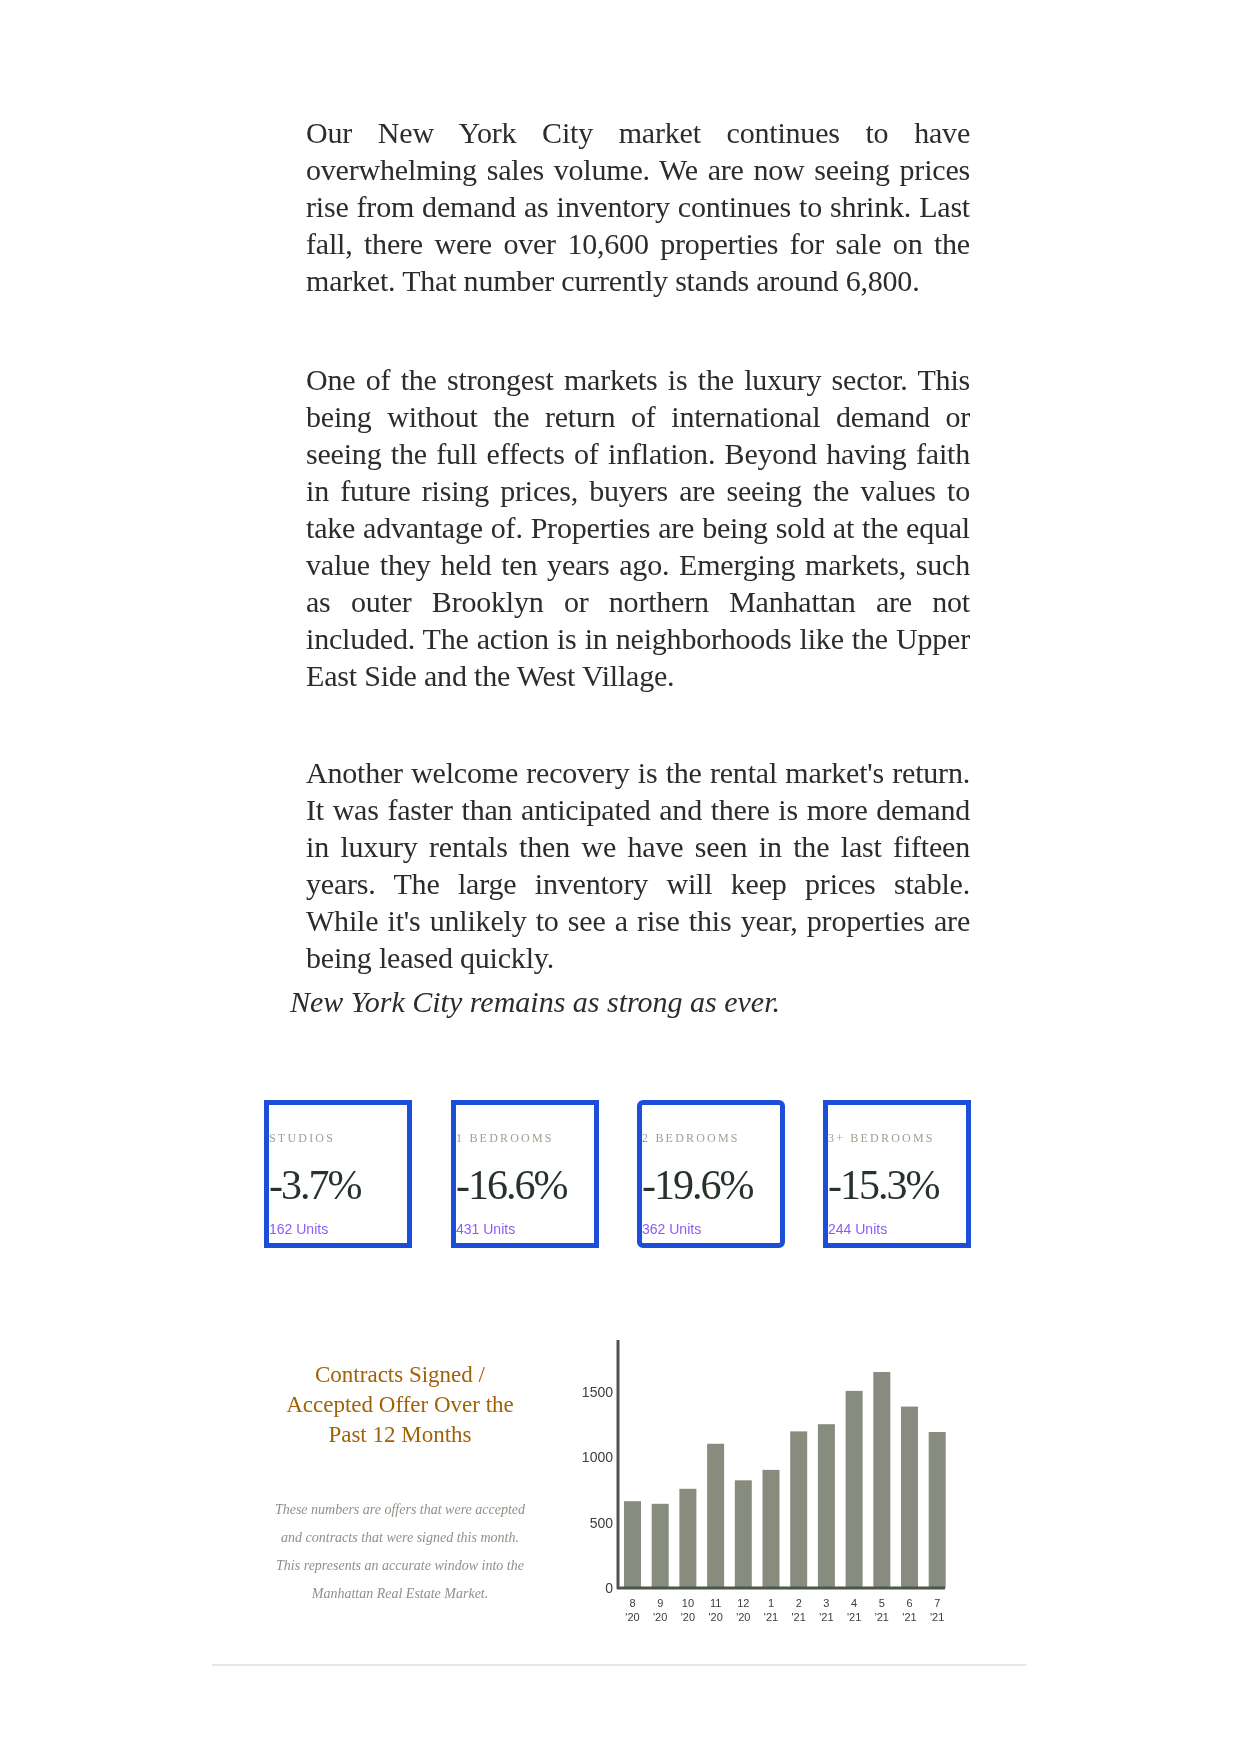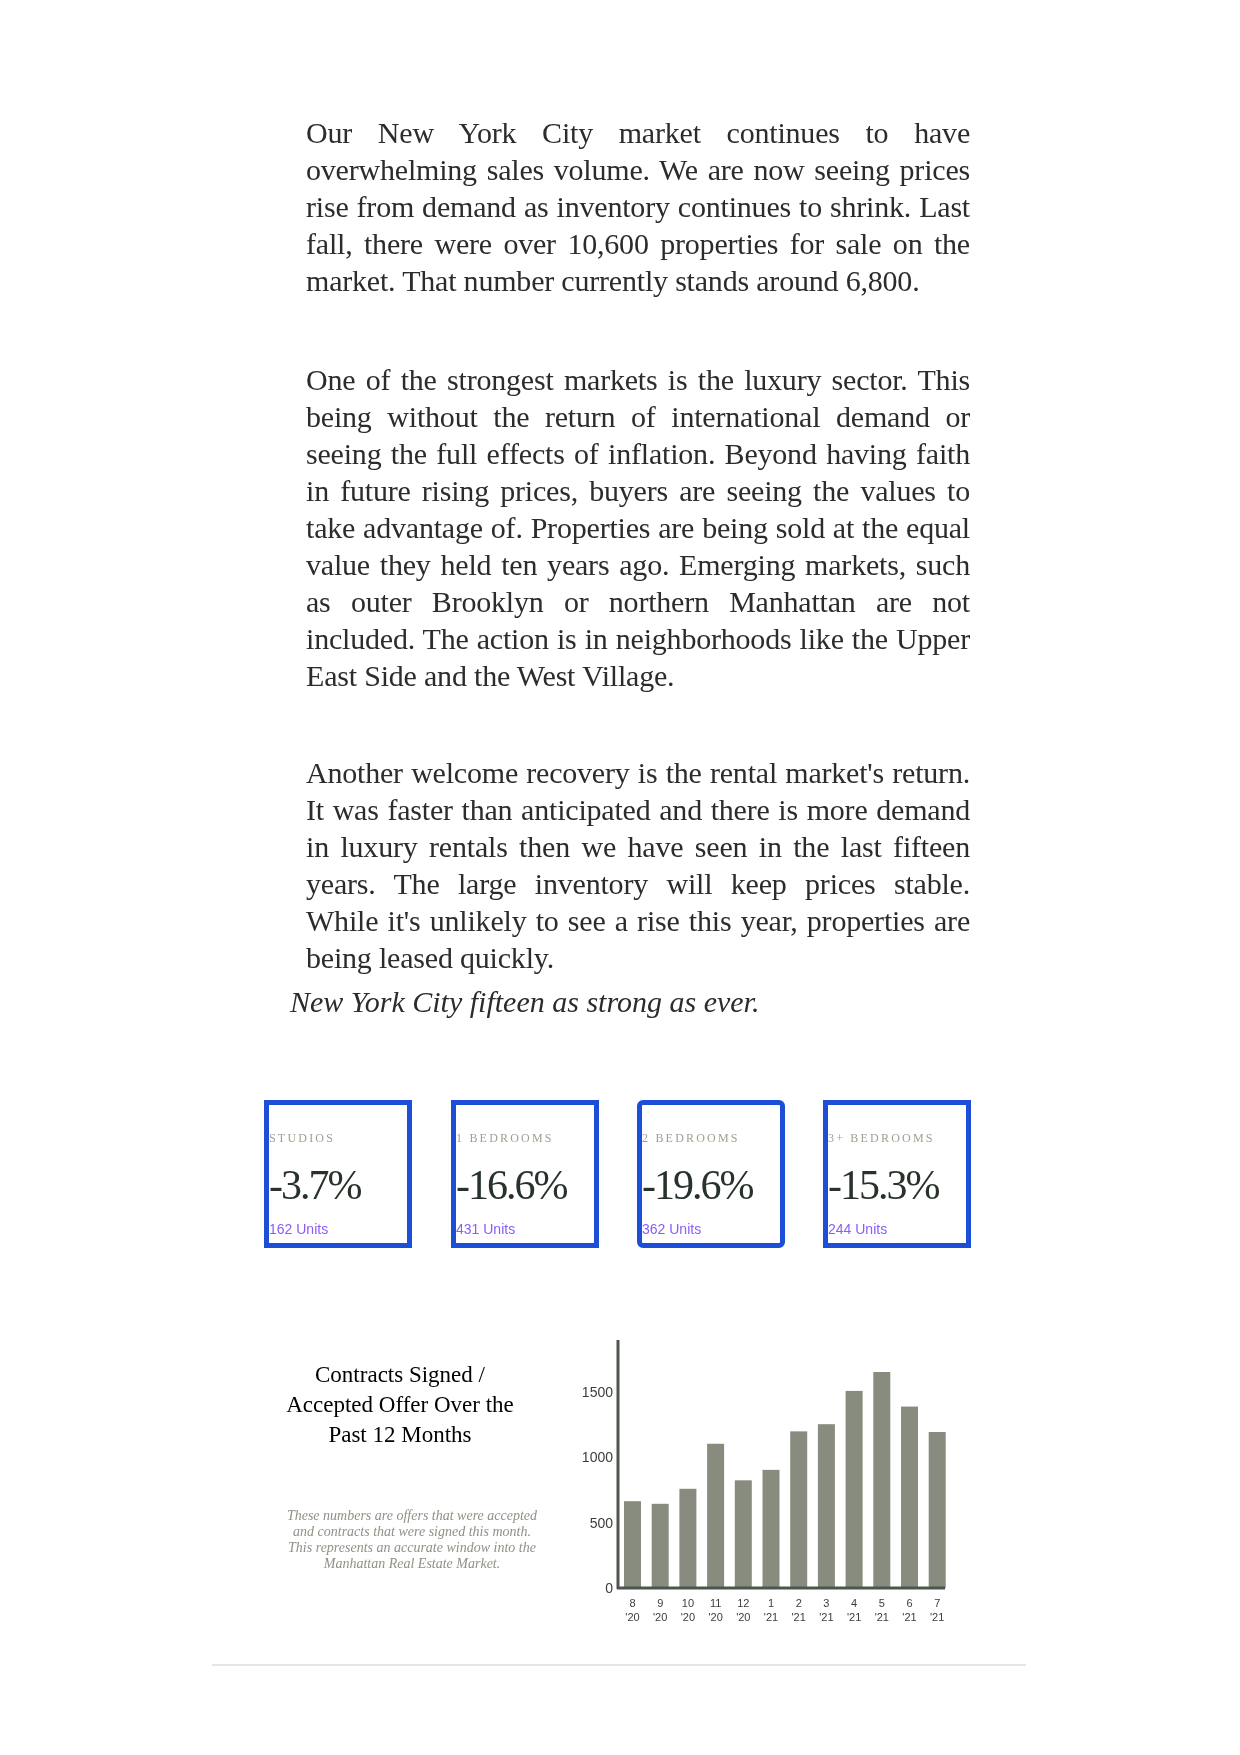--- a/index.html
+++ b/index.html
@@ -16,36 +16,36 @@
   .stat-box { position: absolute; top: 1100px; width: 148px; height: 148px;
               border: 5px solid #1d4ed8; box-sizing: border-box; background: #fff; }
   .stat-label { position: absolute; top: 26px; left: 0; right: 0; font-size: 12px; letter-spacing: 2.2px;
                 color: #9ea191; font-family: "Liberation Serif", serif; }
   .stat-value { position: absolute; top: 56px; left: 0; right: 0; font-size: 42px; letter-spacing: -2px;
                 color: #27332a; font-family: "Liberation Serif", serif; }
   .stat-units { position: absolute; top: 116px; left: 0; right: 0; font-size: 14px;
                 color: #8b5cf6; font-family: "Liberation Sans", sans-serif; }
 
   #chart-title { position: absolute; left: 285px; width: 230px; top: 1360px; text-align: center;
-                 font-size: 23px; line-height: 30px; color: #000000; margin: 0; font-weight: normal; }
+                 font-size: 23px; line-height: 30px; color: #a16207; margin: 0; font-weight: normal; }
   #chart-note { position: absolute; left: 270px; width: 260px; top: 1496px; text-align: center;
-                font-size: 14px; line-height: 16px; font-style: italic; color: #8e9186; margin: 12px; }
+                font-size: 14px; line-height: 28px; font-style: italic; color: #8e9186; margin: 0; }
 
   #chart-svg { position: absolute; left: 0; top: 0; width: 1240px; height: 1755px; pointer-events: none; }
   #chart-svg text { font-family: "Liberation Sans", "DejaVu Sans", sans-serif; }
 
   #footer-rule { position: absolute; left: 212px; width: 814px; top: 1664px; height: 2px; background: #e6e6e6; }
 </style>
 </head>
 <body>
 
 <p class="body-text" id="p1">Our New York City market continues to have overwhelming sales volume. We are now seeing prices rise from demand as inventory continues to shrink. Last fall, there were over 10,600 properties for sale on the market. That number currently stands around 6,800.</p>
 <p class="body-text" id="p2">One of the strongest markets is the luxury sector. This being without the return of international demand or seeing the full effects of inflation. Beyond having faith in future rising prices, buyers are seeing the values to take advantage of. Properties are being sold at the equal value they held ten years ago.  Emerging markets, such as outer Brooklyn or northern Manhattan are not included. The action is in neighborhoods like the Upper East Side and the West Village.</p>
 <p class="body-text" id="p3">Another welcome recovery is the rental market's return. It was faster than anticipated and there is more demand in luxury rentals then we have seen in the last fifteen years. The large inventory will keep prices stable. While it's unlikely to see a rise this year, properties are being leased quickly.</p>
-<p id="p-closing">New York City fifteen as strong as ever.</p>
+<p id="p-closing">New York City remains as strong as ever.</p>
 
 <div class="stat-box" style="left:264px;">
   <div class="stat-label">STUDIOS</div>
   <div class="stat-value">-3.7%</div>
   <div class="stat-units">162 Units</div>
 </div>
 <div class="stat-box" style="left:451px;">
   <div class="stat-label">1 BEDROOMS</div>
   <div class="stat-value">-16.6%</div>
   <div class="stat-units">431 Units</div>

